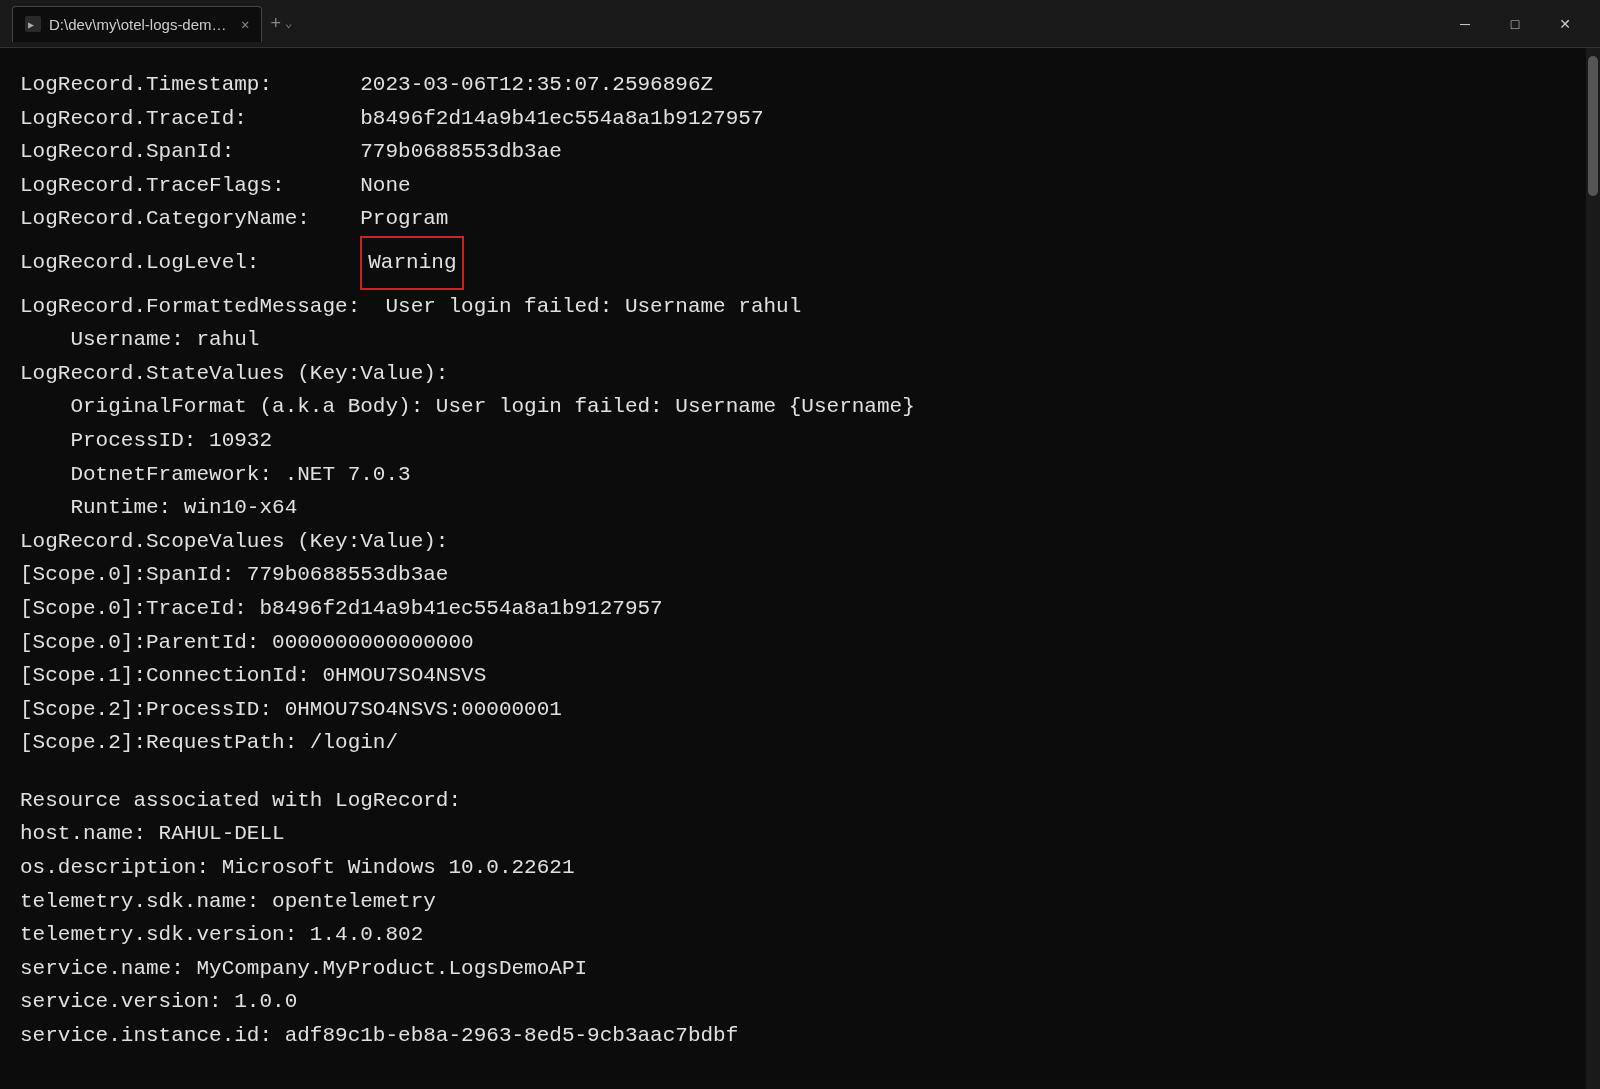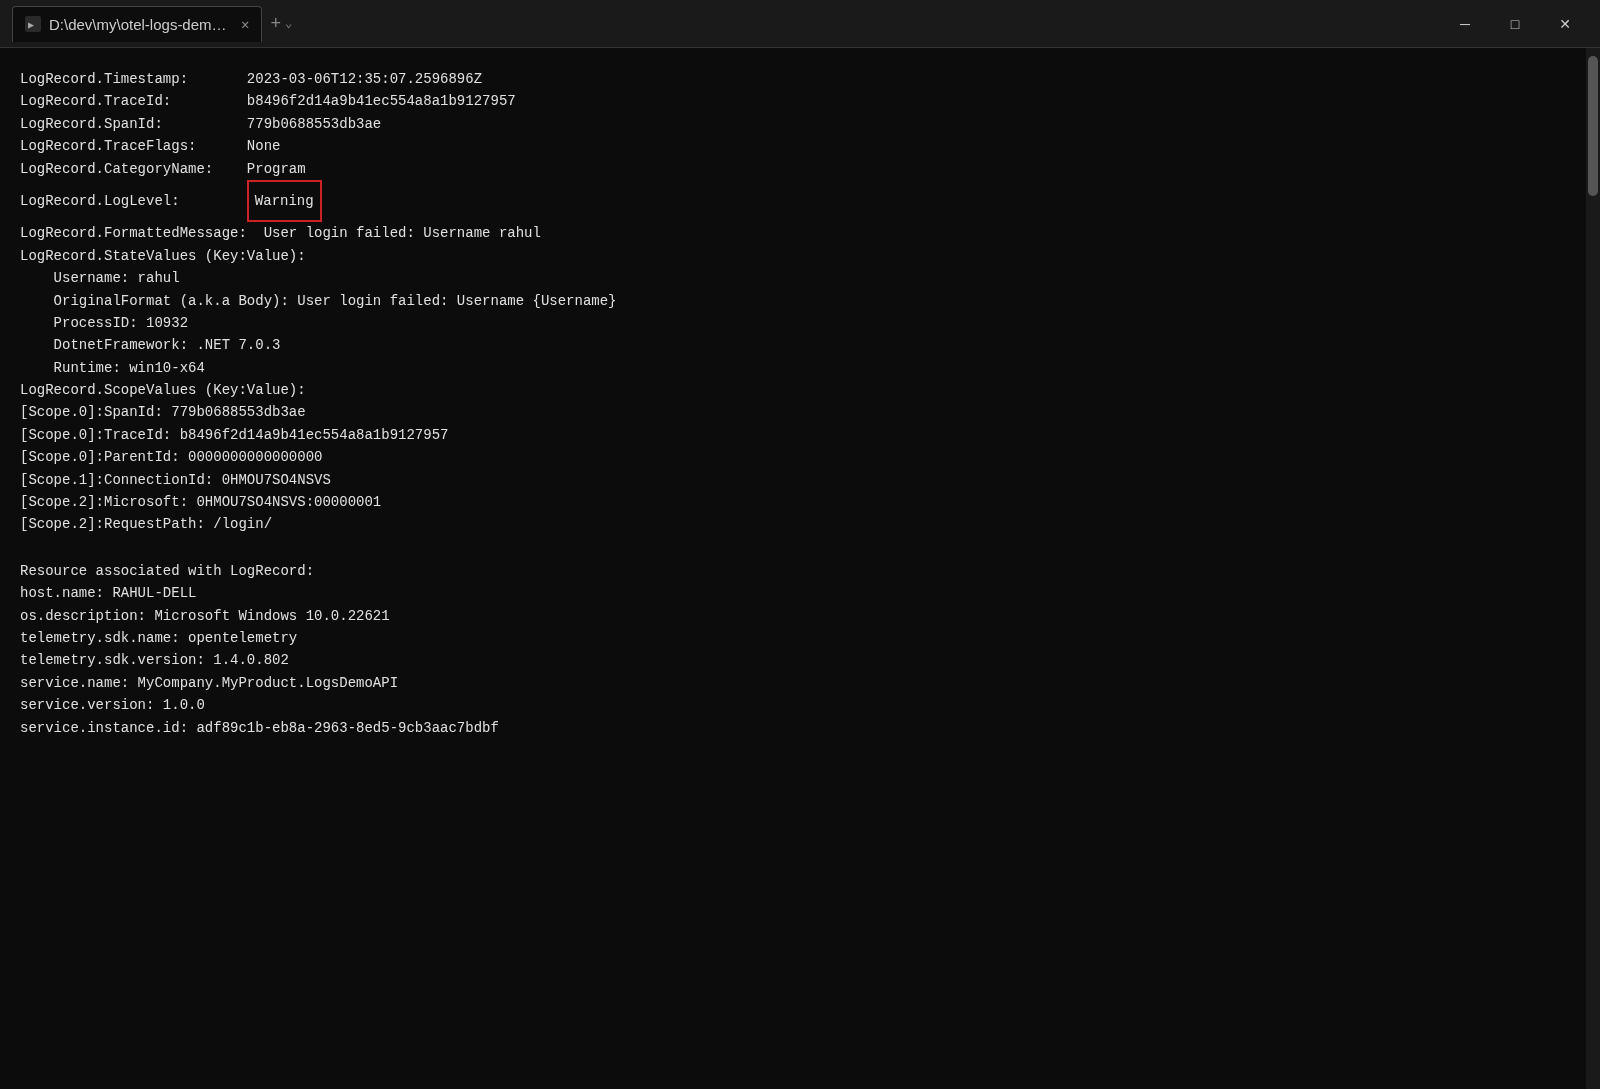--- a/index.html
+++ b/index.html
@@ -132,21 +132,21 @@
       width: 10px;
       height: 140px;
       background: #555;
       border-radius: 5px;
     }
 
     .log-line {
       white-space: pre;
       display: block;
       font-family: 'Consolas', 'Courier New', monospace;
-      font-size: 14px;
+      font-size: 21px;
       color: #e0e0e0;
     }
 
     .log-line.highlighted-row {
       position: relative;
     }
 
     .highlight-box {
       display: inline-block;
       border: 2px solid #cc2222;
@@ -186,32 +186,32 @@
 
 <div class="terminal-content">
   <div id="log-lines-container">
       <div class="log-line">LogRecord.Timestamp:       2023-03-06T12:35:07.2596896Z</div>
       <div class="log-line">LogRecord.TraceId:         b8496f2d14a9b41ec554a8a1b9127957</div>
       <div class="log-line">LogRecord.SpanId:          779b0688553db3ae</div>
       <div class="log-line">LogRecord.TraceFlags:      None</div>
       <div class="log-line">LogRecord.CategoryName:    Program</div>
       <div class="log-line highlighted-row">LogRecord.LogLevel:        <span class="highlight-box">Warning</span></div>
       <div class="log-line">LogRecord.FormattedMessage:  User login failed: Username rahul</div>
+      <div class="log-line">    Username: rahul</div>
       <div class="log-line">LogRecord.StateValues (Key:Value):</div>
-      <div class="log-line">    Username: rahul</div>
       <div class="log-line">    OriginalFormat (a.k.a Body): User login failed: Username {Username}</div>
       <div class="log-line">    ProcessID: 10932</div>
       <div class="log-line">    DotnetFramework: .NET 7.0.3</div>
       <div class="log-line">    Runtime: win10-x64</div>
       <div class="log-line">LogRecord.ScopeValues (Key:Value):</div>
       <div class="log-line">[Scope.0]:SpanId: 779b0688553db3ae</div>
       <div class="log-line">[Scope.0]:TraceId: b8496f2d14a9b41ec554a8a1b9127957</div>
       <div class="log-line">[Scope.0]:ParentId: 0000000000000000</div>
       <div class="log-line">[Scope.1]:ConnectionId: 0HMOU7SO4NSVS</div>
-      <div class="log-line">[Scope.2]:Microsoft: 0HMOU7SO4NSVS:00000001</div>
+      <div class="log-line">[Scope.2]:ProcessID: 0HMOU7SO4NSVS:00000001</div>
       <div class="log-line">[Scope.2]:RequestPath: /login/</div>
       <div class="log-line empty">&nbsp;</div>
       <div class="log-line">Resource associated with LogRecord:</div>
       <div class="log-line">host.name: RAHUL-DELL</div>
       <div class="log-line">os.description: Microsoft Windows 10.0.22621</div>
       <div class="log-line">telemetry.sdk.name: opentelemetry</div>
       <div class="log-line">telemetry.sdk.version: 1.4.0.802</div>
       <div class="log-line">service.name: MyCompany.MyProduct.LogsDemoAPI</div>
       <div class="log-line">service.version: 1.0.0</div>
       <div class="log-line">service.instance.id: adf89c1b-eb8a-2963-8ed5-9cb3aac7bdbf</div>

